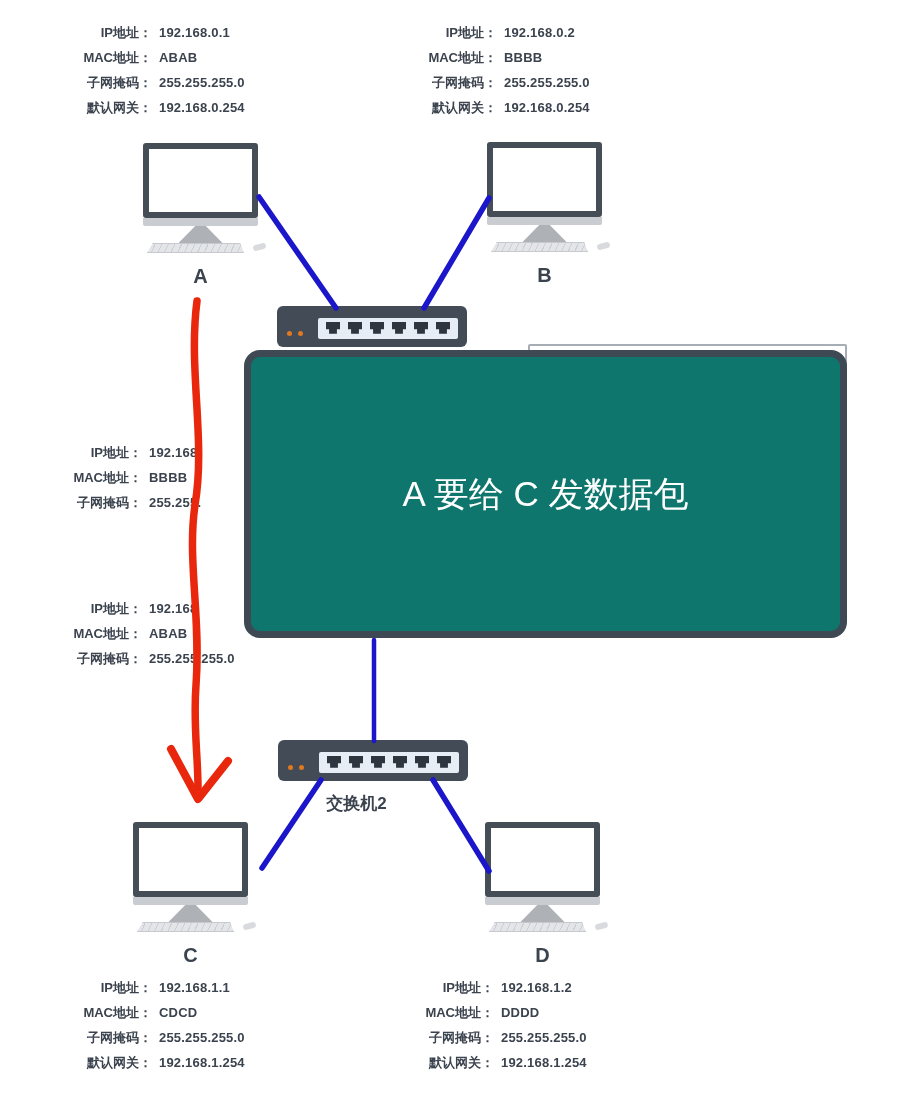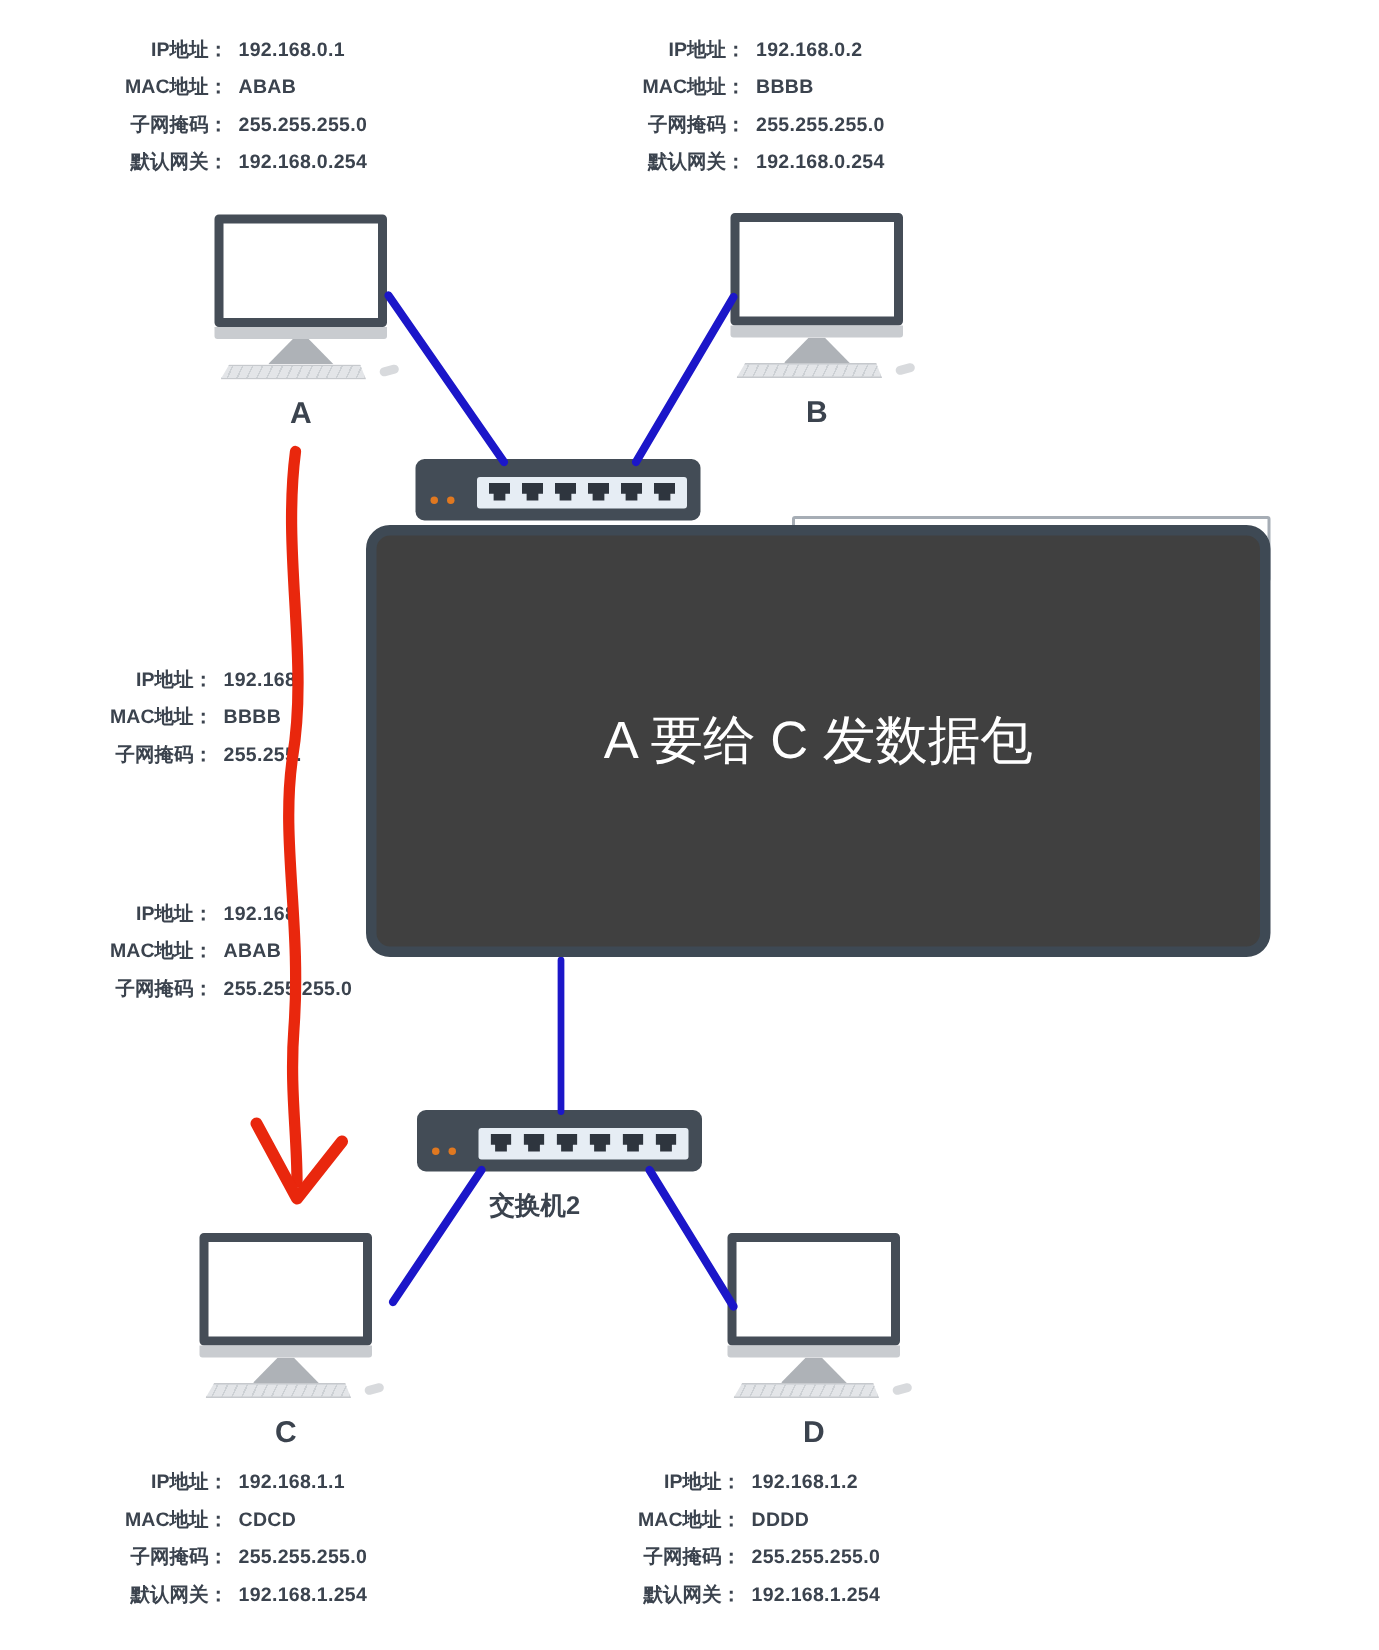--- a/index.html
+++ b/index.html
@@ -35,21 +35,21 @@
   .led.l2{left:21px;top:25px;}
   .switch-label{position:absolute;left:264px;width:185px;top:792px;text-align:center;
                 font-size:17px;font-weight:bold;color:#3B434E;z-index:2;}
   
   .wires{position:absolute;left:0;top:0;z-index:3;pointer-events:none;}
   
   .hidden-edge{position:absolute;left:528px;top:344px;width:319px;height:44px;background:#ffffff;
                border:2px solid #a6adb5;border-radius:2px;box-sizing:border-box;z-index:1;}
   
   .callout{position:absolute;left:244px;top:350px;width:603px;height:288px;box-sizing:border-box;
-           background:#404040;border:7px solid #3E4954;border-radius:16px;z-index:5;
+           background:#0f766e;border:7px solid #3E4954;border-radius:16px;z-index:5;
            display:flex;flex-direction:column;justify-content:center;align-items:center;
            color:#ffffff;font-size:35px;line-height:58px;white-space:nowrap;}
 </style>
 </head>
 <body>
 
 <div id="stage">
 
   <div class="info-block" style="left:30px;top:20px;">
     <div class="info-row">

